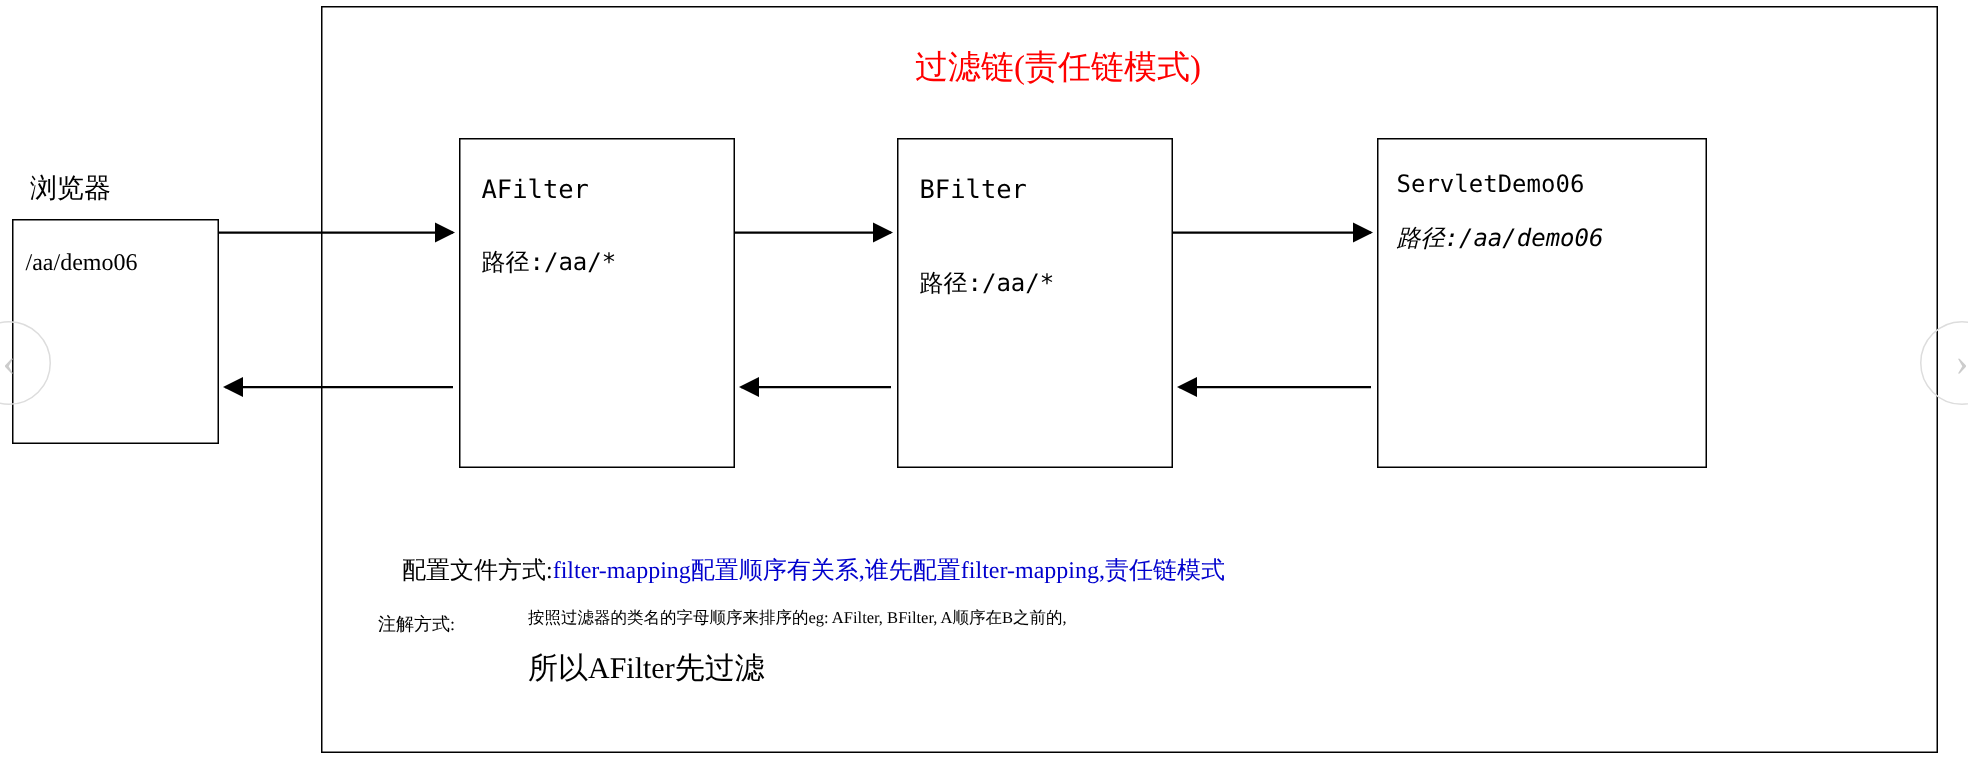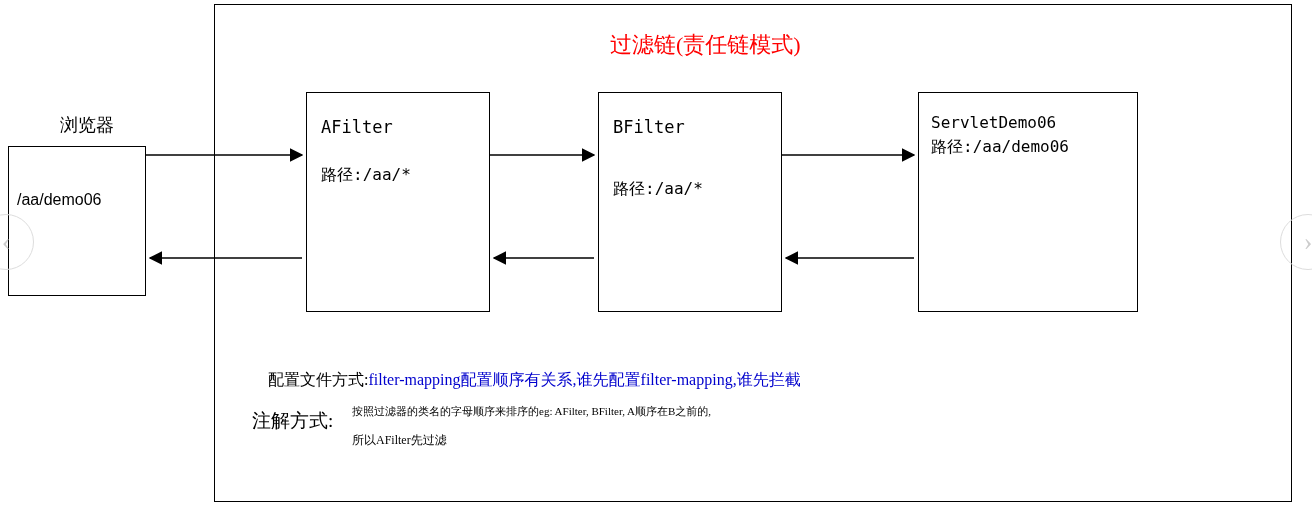--- a/index.html
+++ b/index.html
@@ -13,64 +13,64 @@
 </style>
 </head>
 <body>
 
 <div class="stage">
 
   <div class="box" style="left:214px;top:4px;width:1076px;height:496px;"></div>
 
   <div class="txt title" style="left:610px;top:30px;">过滤链(责任链模式)</div>
 
-  <div class="txt" style="left:20px;top:113px;font-size:18px;margin-left:40px;">浏览器</div>
+  <div class="txt" style="left:20px;top:113px;font-size:18px;">浏览器</div>
 
   <div class="box" style="left:8px;top:146px;width:136px;height:148px;">
-    <div class="txt" style="left:8px;top:44px;font-family:Liberation Sans, sans-serif;">/aa/demo06</div>
+    <div class="txt" style="left:8px;top:20px;font-family:Liberation Serif, serif;">/aa/demo06</div>
   </div>
 
   <div class="box" style="left:306px;top:92px;width:182px;height:218px;">
     <div class="txt" style="left:14px;top:24px;font-family:Consolas,monospace;font-size:17px;">AFilter</div>
     <div class="txt" style="left:14px;top:72px;font-family:Consolas,monospace;">路径:/aa/*</div>
   </div>
 
   <div class="box" style="left:598px;top:92px;width:182px;height:218px;">
     <div class="txt" style="left:14px;top:24px;font-family:Consolas,monospace;font-size:17px;">BFilter</div>
     <div class="txt" style="left:14px;top:86px;font-family:Consolas,monospace;">路径:/aa/*</div>
   </div>
 
   <div class="box" style="left:918px;top:92px;width:218px;height:218px;">
     <div class="txt" style="left:12px;top:20px;font-family:Consolas,monospace;font-size:16px;">ServletDemo06</div>
-    <div class="txt" style="left:12px;top:44px;font-family:Consolas,monospace;">路径:/aa/demo06</div>
+    <div class="txt" style="left:12px;top:56px;font-family:Consolas,monospace;font-style:italic;">路径:/aa/demo06</div>
   </div>
 
   <svg width="1312" height="515">
     <defs>
       <marker id="ah" viewBox="0 0 10 10" refX="9" refY="5" markerWidth="9" markerHeight="9" orient="auto">
         <path d="M0,0 L10,5 L0,10 z" fill="#000"></path>
       </marker>
     </defs>
 
     <line x1="146" y1="155" x2="302" y2="155" stroke="#000" stroke-width="1.5" marker-end="url(#ah)"></line>
     <line x1="490" y1="155" x2="594" y2="155" stroke="#000" stroke-width="1.5" marker-end="url(#ah)"></line>
     <line x1="782" y1="155" x2="914" y2="155" stroke="#000" stroke-width="1.5" marker-end="url(#ah)"></line>
 
     <line x1="914" y1="258" x2="786" y2="258" stroke="#000" stroke-width="1.5" marker-end="url(#ah)"></line>
     <line x1="594" y1="258" x2="494" y2="258" stroke="#000" stroke-width="1.5" marker-end="url(#ah)"></line>
     <line x1="302" y1="258" x2="150" y2="258" stroke="#000" stroke-width="1.5" marker-end="url(#ah)"></line>
   </svg>
 
   <div class="txt" style="left:252px;top:352px;font-size:16px;">
-    <span>配置文件方式:</span><span class="blue">filter-mapping配置顺序有关系,谁先配置filter-mapping,谁先拦截</span>
+    <span>配置文件方式:</span><span class="blue">filter-mapping配置顺序有关系,谁先配置filter-mapping,责任链模式</span>
   </div>
 
-  <div class="txt" style="left:252px;top:408px;font-size:19px;">注解方式:</div>
+  <div class="txt" style="left:252px;top:408px;font-size:12px;">注解方式:</div>
   <div class="txt" style="left:352px;top:404px;font-size:11px;">按照过滤器的类名的字母顺序来排序的eg: AFilter, BFilter, A顺序在B之前的,</div>
-  <div class="txt" style="left:352px;top:432px;font-size:12px;">所以AFilter先过滤</div>
+  <div class="txt" style="left:352px;top:432px;font-size:20px;">所以AFilter先过滤</div>
 
   <div class="nav-circle" style="left:-22px;top:214px;">
       <span>‹</span>
     </div>
   <div class="nav-circle" style="left:1280px;top:214px;">
       <span>›</span>
     </div>
 
 </div>
 

